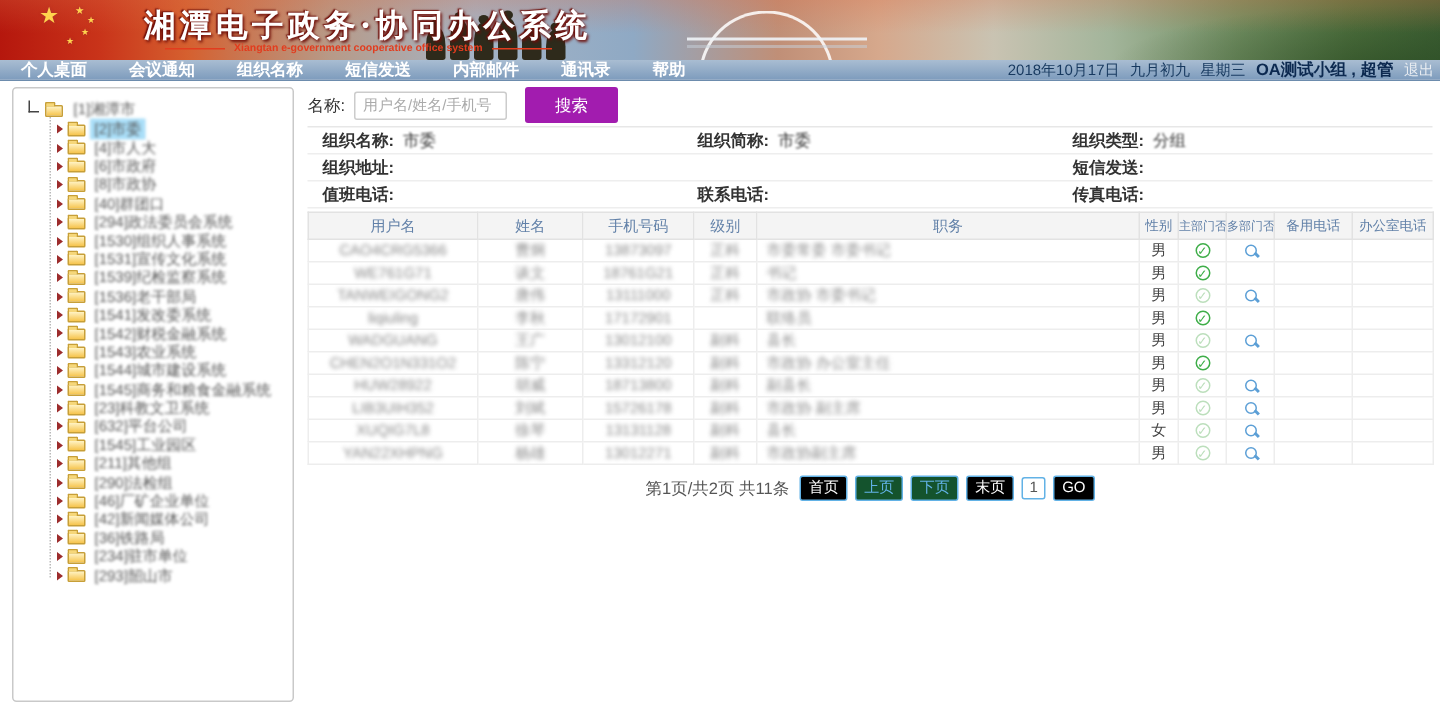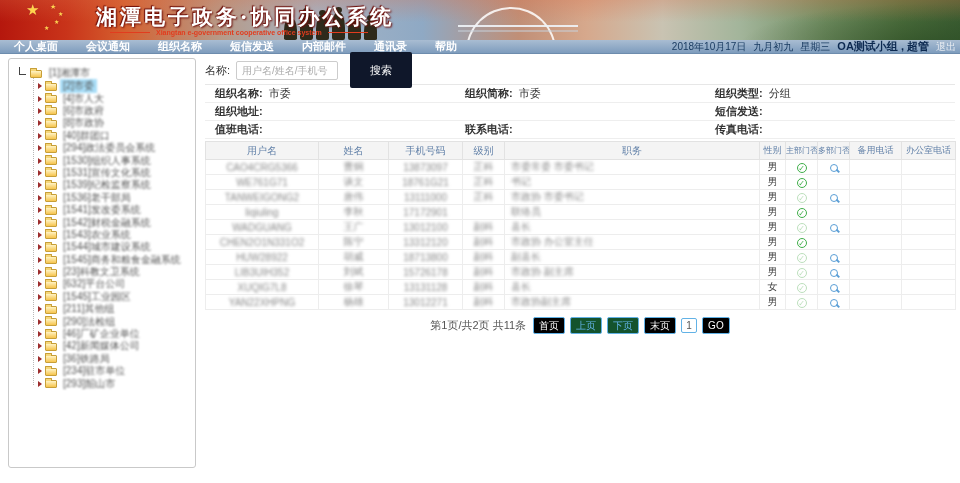--- a/index.html
+++ b/index.html
@@ -46,21 +46,21 @@
   .tnode { padding:0 3px; white-space:nowrap; }
   .tnode.sel { background:#a9def8; }
   .bz { filter:blur(1.2px); color:#555; }
 
   
   .main { position:absolute; left:205px; top:58px; width:750px; }
   .search-row { display:flex; align-items:center; height:24px; margin-bottom:2px; }
   .search-label { font-size:11px; color:#333; margin-right:6px; }
   .search-input { width:102px; height:19px; border:1px solid #ccc; border-radius:2px; font-size:10px; padding:0 5px; color:#333; outline:none; }
   .search-input::placeholder { color:#aaa; }
-  .search-btn { margin-left:12px; width:62px; height:36px; background:#0f172a; color:#fff; border:none; border-radius:2px; font-size:11px; cursor:pointer; }
+  .search-btn { margin-left:12px; width:62px; height:24px; background:#a21caf; color:#fff; border:none; border-radius:2px; font-size:11px; cursor:pointer; }
 
   .info { border-top:1px solid #e7e7e7; }
   .info-row { display:grid; grid-template-columns:250px 250px 250px; height:18px; align-items:center; border-bottom:1px solid #eee; font-size:11px; color:#444; }
   .info-cell { padding-left:10px; white-space:nowrap; }
   .info-cell b { font-weight:bold; color:#333; }
   .info-cell .val { margin-left:6px; color:#333; filter:blur(.6px); }
 
   table.users { width:750px; border-collapse:collapse; table-layout:fixed; margin-top:2px; }
   .users th { background:#f4f4f4; color:#6180a8; font-weight:normal; font-size:10px; height:18px; border:1px solid #e2e2e2; white-space:nowrap; overflow:hidden; }
   .users th:nth-child(6){ font-size:9px; } .users th:nth-child(7),.users th:nth-child(8){ font-size:8px; }

